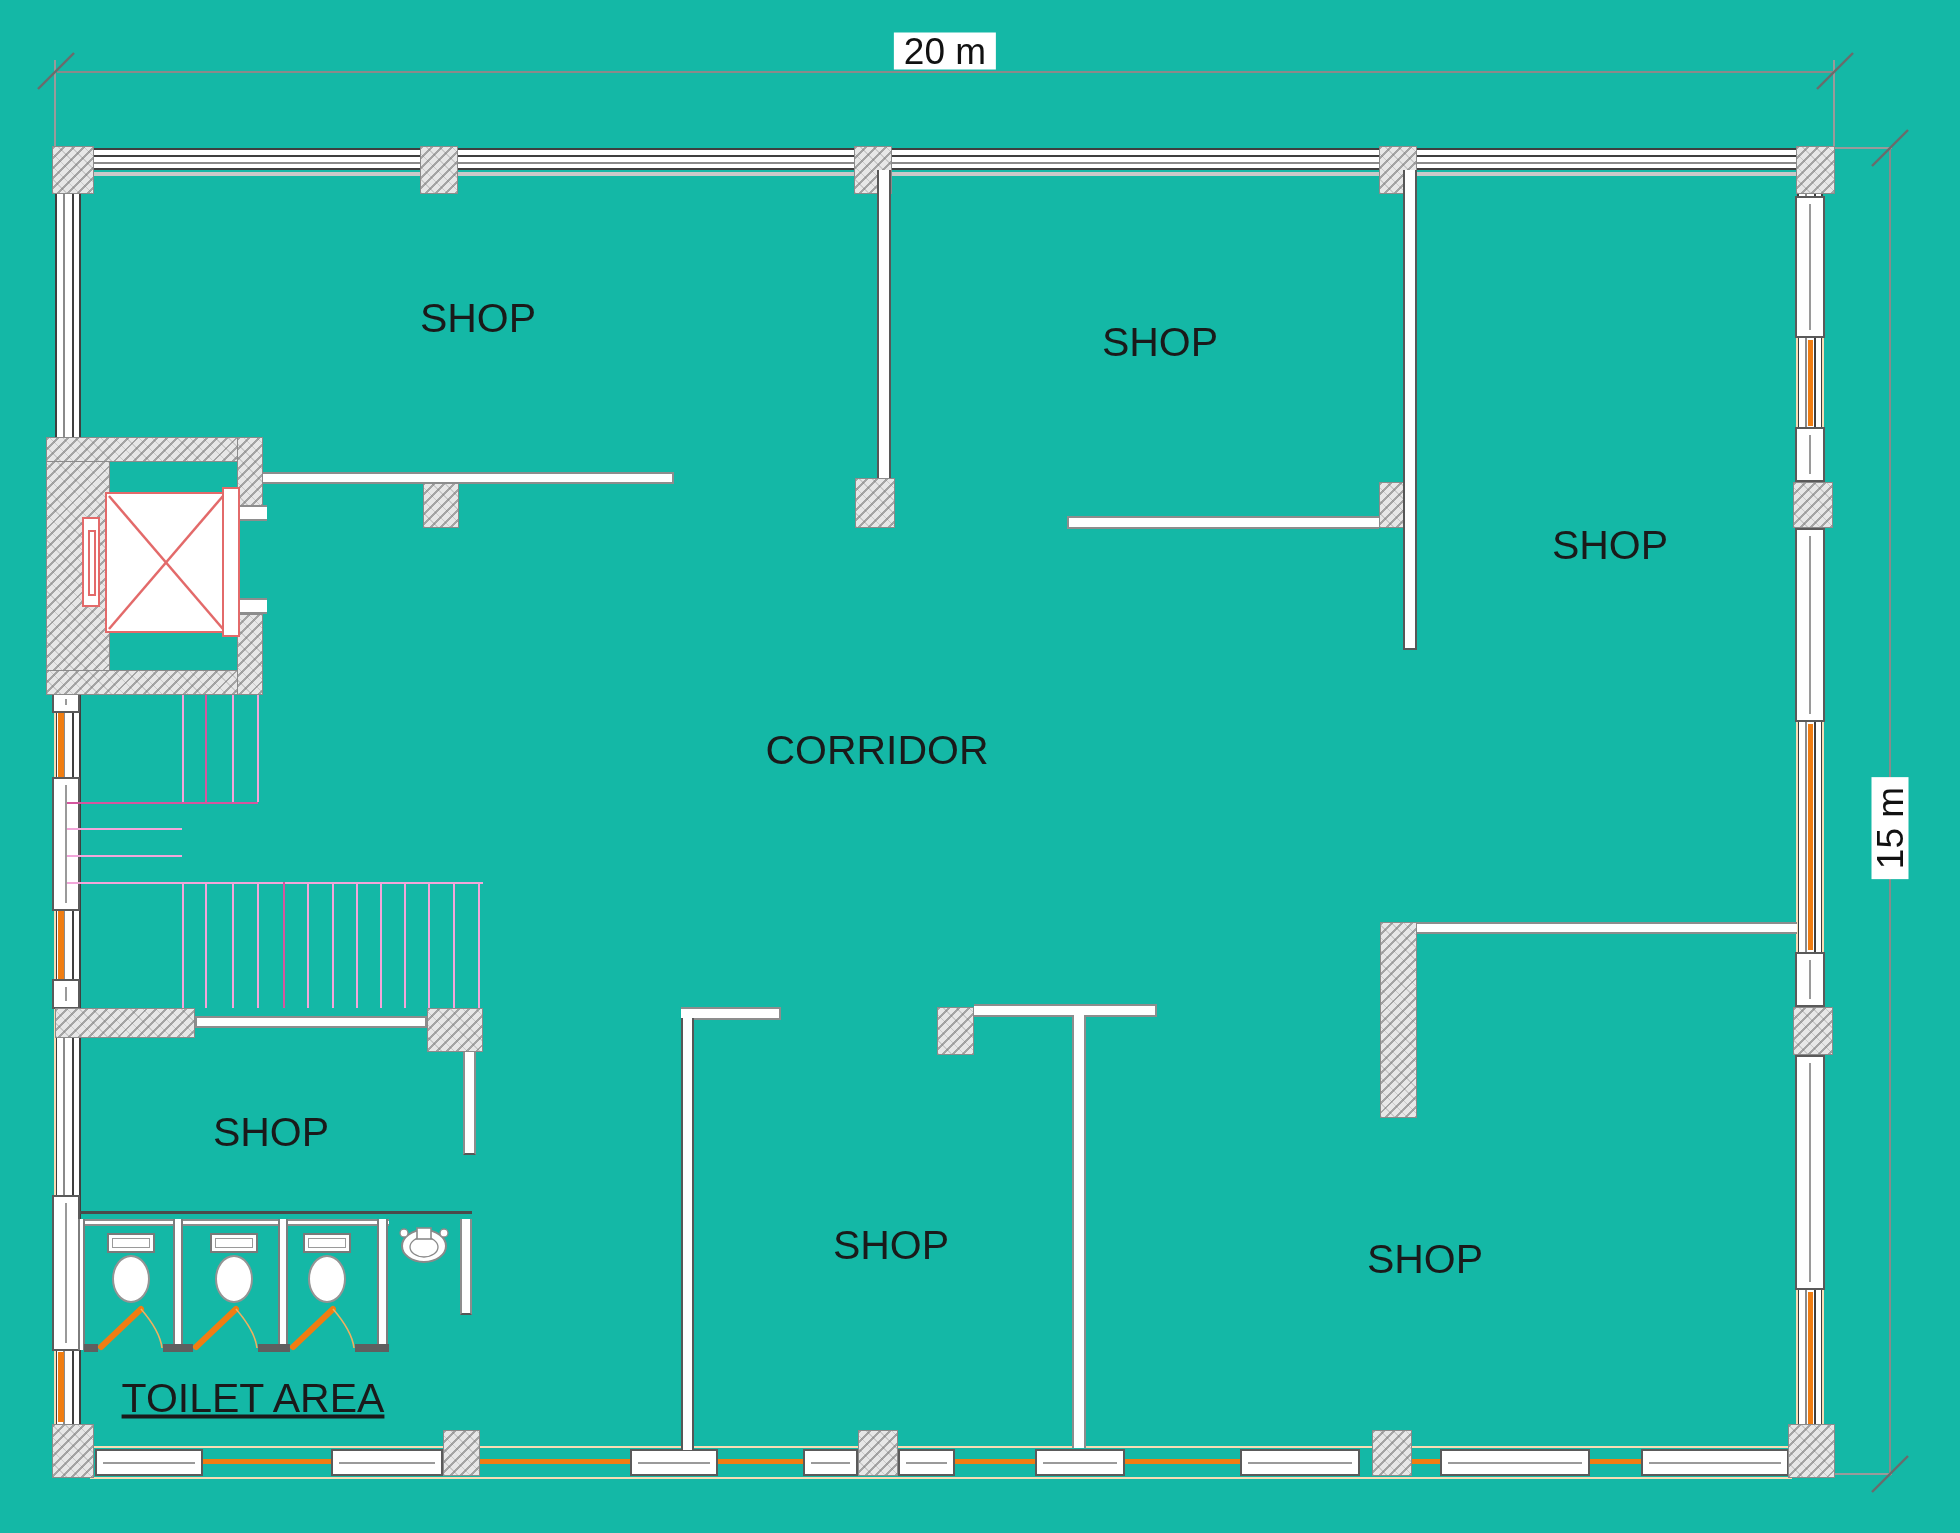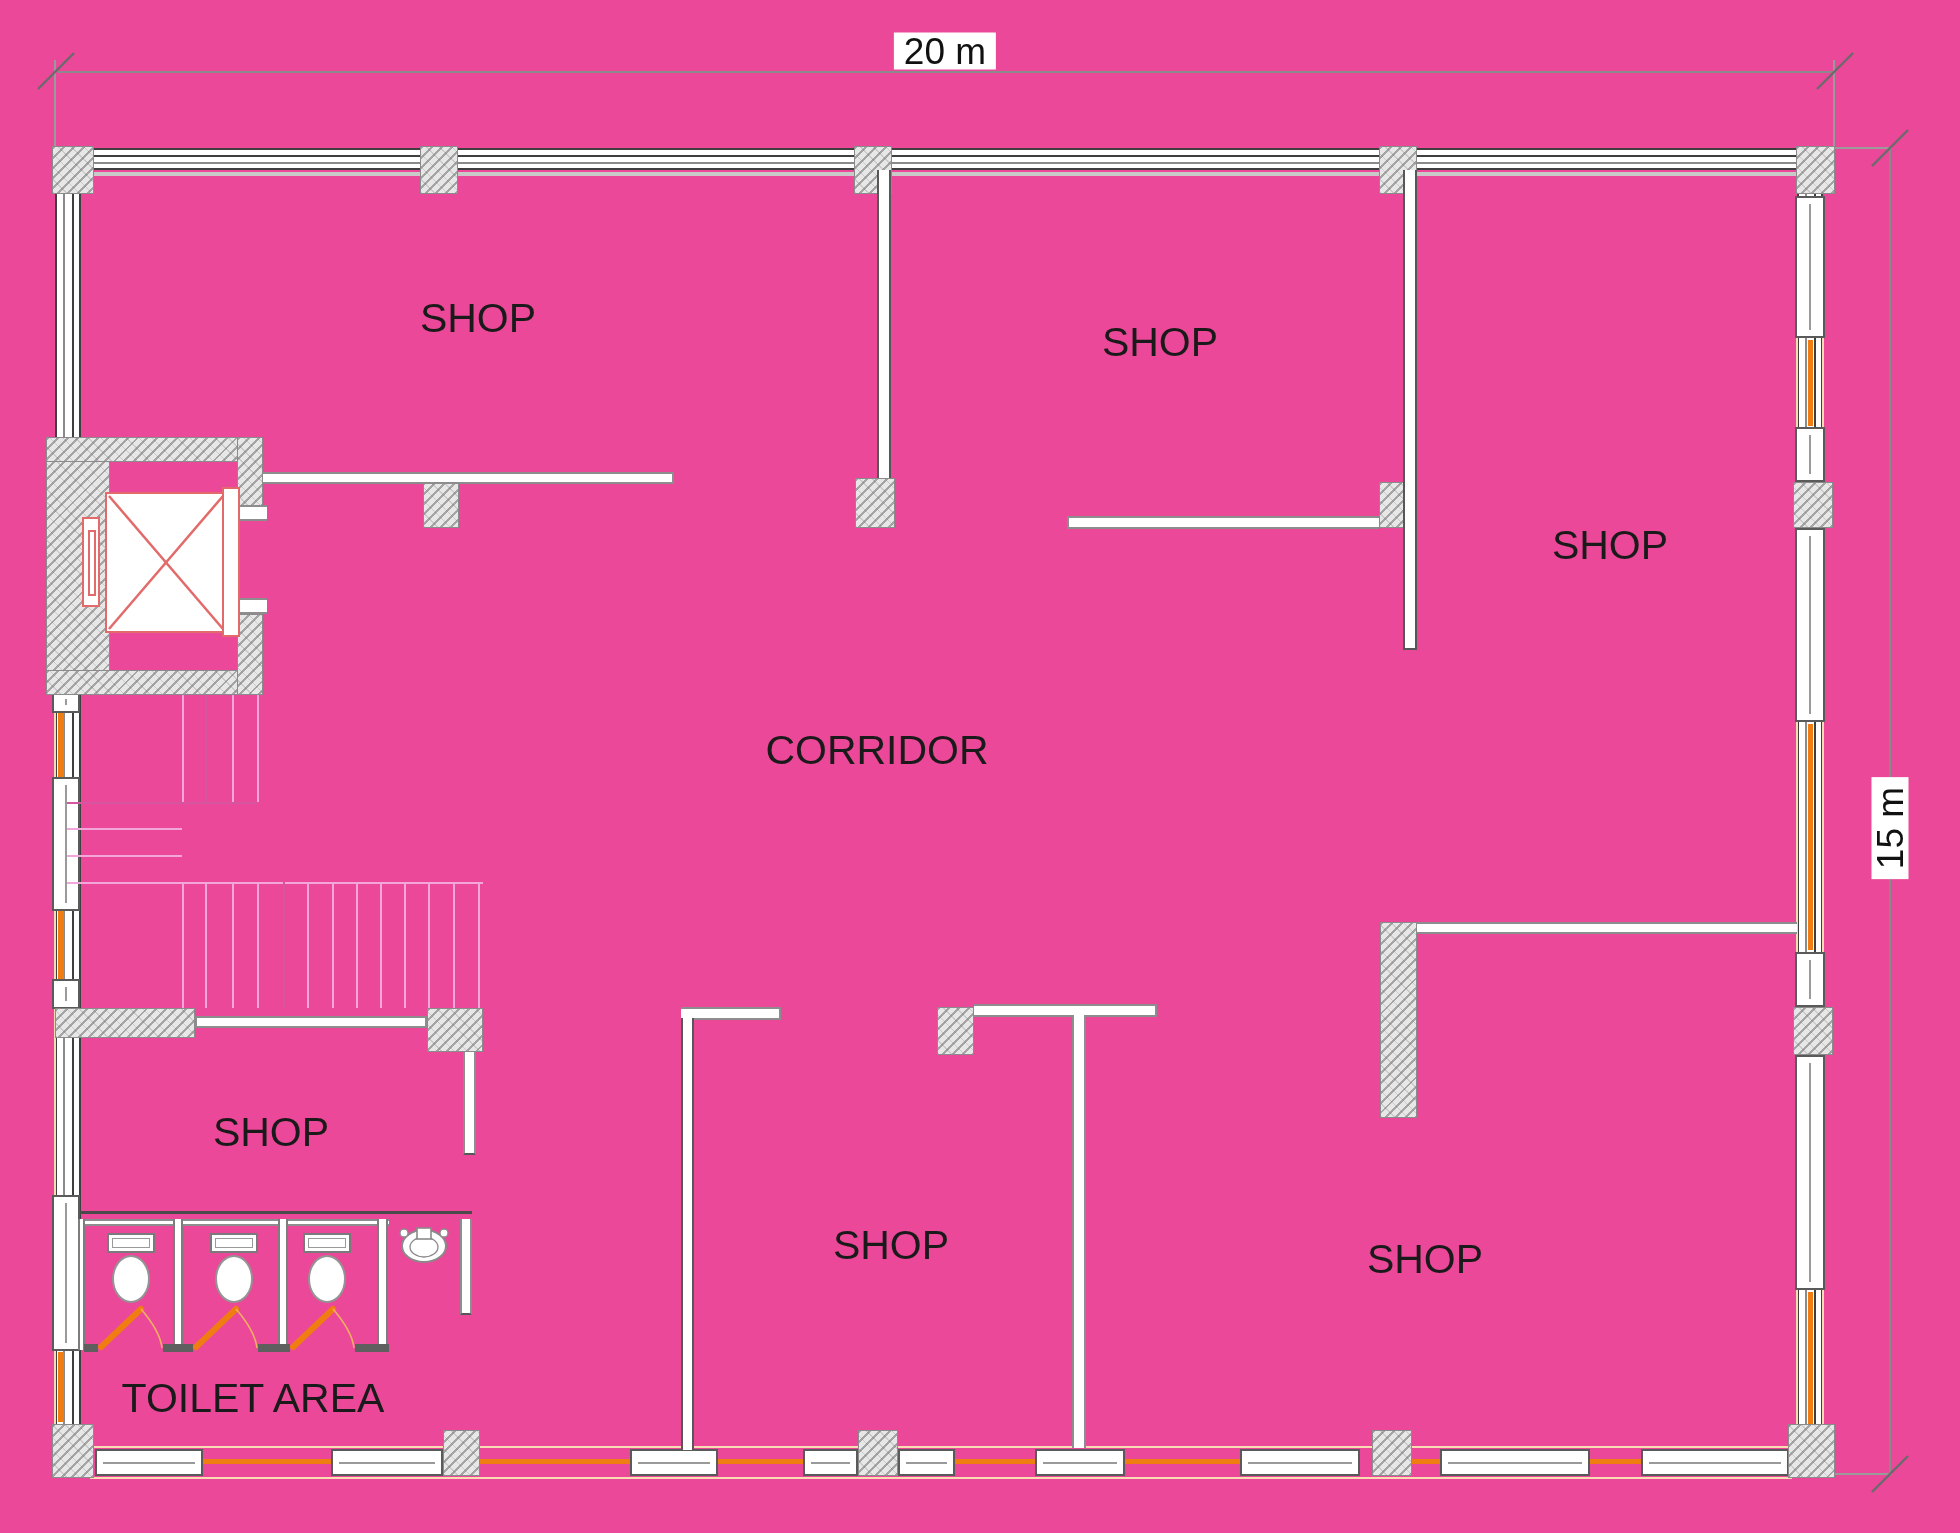--- a/index.html
+++ b/index.html
@@ -1,16 +1,16 @@
 <!DOCTYPE html>
 <html style="--glazing-orange: #F07D12; --glazing-pale: #F8DCB4; --stair-pink: #F2A6DA; --stair-magenta: #D5569F; --elevator-red: #E36A6A; --wall-dark: #3F3F3F; --wall-gray: #8A8A8A; --hatch-bg: #E7E7E7; --label-color: #1A1A1A;"><head>
 <meta charset="utf-8">
 <style>
   html,body{margin:0;padding:0;background:#fff;}
-  #canvas{position:relative;width:1960px;height:1533px;background:#ec4899;overflow:hidden;
+  #canvas{position:relative;width:1960px;height:1533px;background:#14b8a6;overflow:hidden;
           font-family:"Liberation Sans",sans-serif;}
   #canvas *{position:absolute;box-sizing:border-box;}
 
   
   .extH{background:linear-gradient(to bottom,
         var(--wall-dark,#3f3f3f) 0 2px,#fff 2px 7px,
         var(--wall-dark,#3f3f3f) 7px 9px,#fff 9px 14px,
         var(--wall-gray,#8a8a8a) 14px 16px,#fff 16px 20px,
         var(--wall-dark,#3f3f3f) 20px 22px);}
   .extV{background:linear-gradient(to right,
@@ -253,15 +253,15 @@
     </g>
   </svg>
 
   <div class="lbl" style="left:478px;top:318px;">SHOP</div>
   <div class="lbl" style="left:1160px;top:342px;">SHOP</div>
   <div class="lbl" style="left:1610px;top:545px;">SHOP</div>
   <div class="lbl" style="left:877px;top:750px;">CORRIDOR</div>
   <div class="lbl" style="left:271px;top:1132px;">SHOP</div>
   <div class="lbl" style="left:891px;top:1245px;">SHOP</div>
   <div class="lbl" style="left:1425px;top:1259px;">SHOP</div>
-  <div class="lbl" style="left:253px;top:1398px;">TOILET AREA</div>
+  <div class="lbl" style="left:253px;top:1398px;text-decoration:underline;">TOILET AREA</div>
 
 </div>
 
 </body></html>

